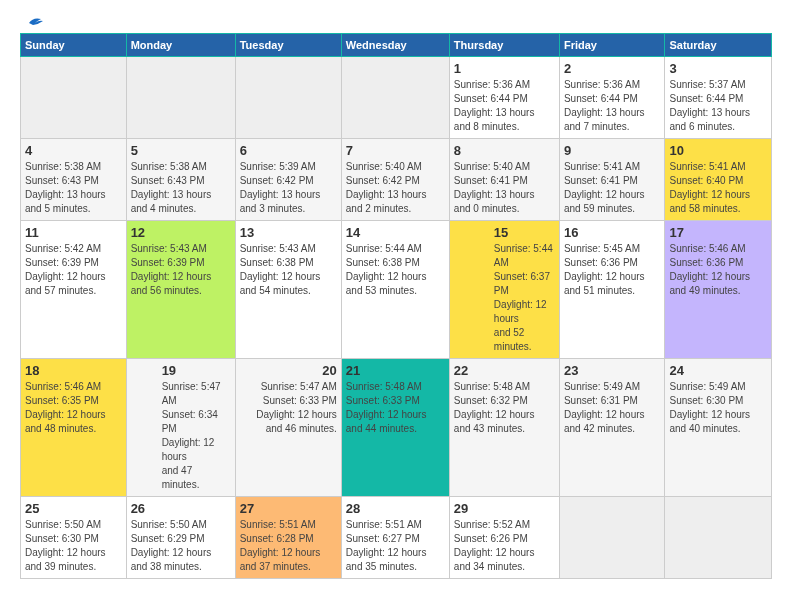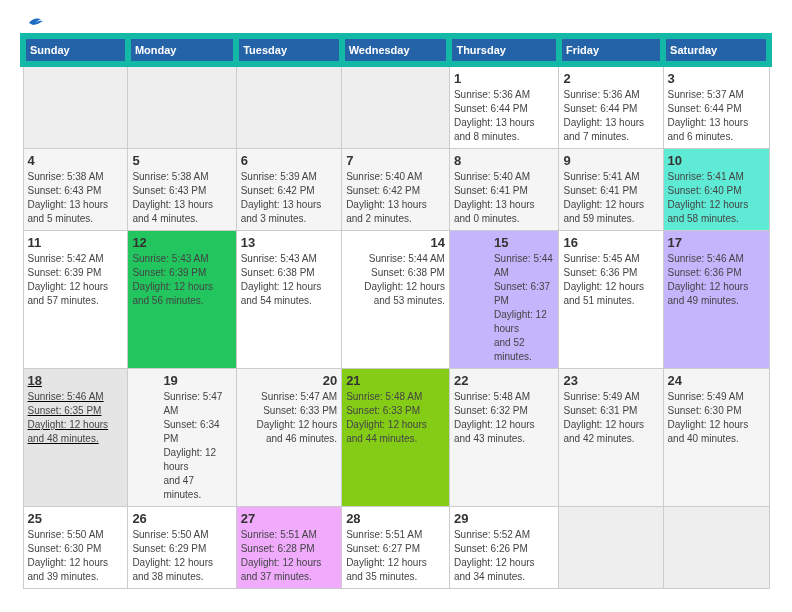--- a/index.html
+++ b/index.html
@@ -17,21 +17,21 @@
     
     .calendar { width: 100%; border-collapse: collapse; font-size: 9.5px; }
     
     .calendar thead tr th {
       background-color: #2563a8;
       color: white;
       padding: 5px 4px;
       text-align: left;
       font-size: 11px;
       font-weight: bold;
-      border: 6px solid #14b8a6;
+      border: 1px solid #14b8a6;
     }
     
     .calendar tbody tr td {
       border: 1px solid #ccc;
       vertical-align: top;
       padding: 4px 4px;
       width: 113px;
       min-height: 70px;
       background: #fff;
     }
@@ -145,58 +145,58 @@
 Daylight: 13 hours
 and 0 minutes.</div>
           </td>
           <td style="background: rgb(245, 245, 245);">
             <span class="day-num">9</span>
             <div class="day-info" style="white-space: pre-line;">Sunrise: 5:41 AM
 Sunset: 6:41 PM
 Daylight: 12 hours
 and 59 minutes.</div>
           </td>
-          <td style="background: #5eead4;">
+          <td style="background: #fde047;">
             <span class="day-num">10</span>
             <div class="day-info" style="white-space: pre-line;">Sunrise: 5:41 AM
 Sunset: 6:40 PM
 Daylight: 12 hours
 and 58 minutes.</div>
           </td>
         </tr>
         <tr>
           <td style="background: rgb(255, 255, 255);">
             <span class="day-num">11</span>
             <div class="day-info" style="white-space: pre-line;">Sunrise: 5:42 AM
 Sunset: 6:39 PM
 Daylight: 12 hours
 and 57 minutes.</div>
           </td>
-          <td style="background: #22c55e; margin-top: 44px;">
+          <td style="background: #bef264; margin-top: 44px;">
             <span class="day-num">12</span>
             <div class="day-info" style="white-space: pre-line;">Sunrise: 5:43 AM
 Sunset: 6:39 PM
 Daylight: 12 hours
 and 56 minutes.</div>
           </td>
           <td style="background: rgb(255, 255, 255);">
             <span class="day-num">13</span>
             <div class="day-info" style="white-space: pre-line;">Sunrise: 5:43 AM
 Sunset: 6:38 PM
 Daylight: 12 hours
 and 54 minutes.</div>
           </td>
-          <td style="background: rgb(255, 255, 255); text-align: right;">
+          <td style="background: rgb(255, 255, 255);">
             <span class="day-num">14</span>
             <div class="day-info" style="white-space: pre-line;">Sunrise: 5:44 AM
 Sunset: 6:38 PM
 Daylight: 12 hours
 and 53 minutes.</div>
           </td>
-          <td style="background: #c4b5fd; padding-left: 44px;">
+          <td style="background: #fde047; padding-left: 44px;">
             <span class="day-num">15</span>
             <div class="day-info" style="white-space: pre-line;">Sunrise: 5:44 AM
 Sunset: 6:37 PM
 Daylight: 12 hours
 and 52 minutes.</div>
           </td>
           <td style="background: rgb(255, 255, 255);">
             <span class="day-num">16</span>
             <div class="day-info" style="white-space: pre-line;">Sunrise: 5:45 AM
 Sunset: 6:36 PM
@@ -205,42 +205,42 @@
           </td>
           <td style="background: #c4b5fd;">
             <span class="day-num">17</span>
             <div class="day-info" style="white-space: pre-line;">Sunrise: 5:46 AM
 Sunset: 6:36 PM
 Daylight: 12 hours
 and 49 minutes.</div>
           </td>
         </tr>
         <tr>
-          <td style="background: #e5e5e5; text-decoration: underline;">
+          <td style="background: #fde047;">
             <span class="day-num">18</span>
             <div class="day-info" style="white-space: pre-line;">Sunrise: 5:46 AM
 Sunset: 6:35 PM
 Daylight: 12 hours
 and 48 minutes.</div>
           </td>
           <td style="background: rgb(245, 245, 245); padding-left: 35px;">
             <span class="day-num">19</span>
             <div class="day-info" style="white-space: pre-line;">Sunrise: 5:47 AM
 Sunset: 6:34 PM
 Daylight: 12 hours
 and 47 minutes.</div>
           </td>
           <td style="background: rgb(245, 245, 245); text-align: right;">
             <span class="day-num">20</span>
             <div class="day-info" style="white-space: pre-line;">Sunrise: 5:47 AM
 Sunset: 6:33 PM
 Daylight: 12 hours
 and 46 minutes.</div>
           </td>
-          <td style="background: #84cc16; margin-top: 8px;">
+          <td style="background: #14b8a6; margin-top: 8px;">
             <span class="day-num">21</span>
             <div class="day-info" style="white-space: pre-line;">Sunrise: 5:48 AM
 Sunset: 6:33 PM
 Daylight: 12 hours
 and 44 minutes.</div>
           </td>
           <td style="background: rgb(245, 245, 245);">
             <span class="day-num">22</span>
             <div class="day-info" style="white-space: pre-line;">Sunrise: 5:48 AM
 Sunset: 6:32 PM
@@ -270,21 +270,21 @@
 Daylight: 12 hours
 and 39 minutes.</div>
           </td>
           <td style="background: rgb(255, 255, 255); margin-left: 25px;">
             <span class="day-num">26</span>
             <div class="day-info" style="white-space: pre-line;">Sunrise: 5:50 AM
 Sunset: 6:29 PM
 Daylight: 12 hours
 and 38 minutes.</div>
           </td>
-          <td style="background: #f0abfc; margin-left: 46px;">
+          <td style="background: #fdba74; margin-left: 46px;">
             <span class="day-num">27</span>
             <div class="day-info" style="white-space: pre-line;">Sunrise: 5:51 AM
 Sunset: 6:28 PM
 Daylight: 12 hours
 and 37 minutes.</div>
           </td>
           <td style="background: rgb(255, 255, 255);">
             <span class="day-num">28</span>
             <div class="day-info" style="white-space: pre-line;">Sunrise: 5:51 AM
 Sunset: 6:27 PM

